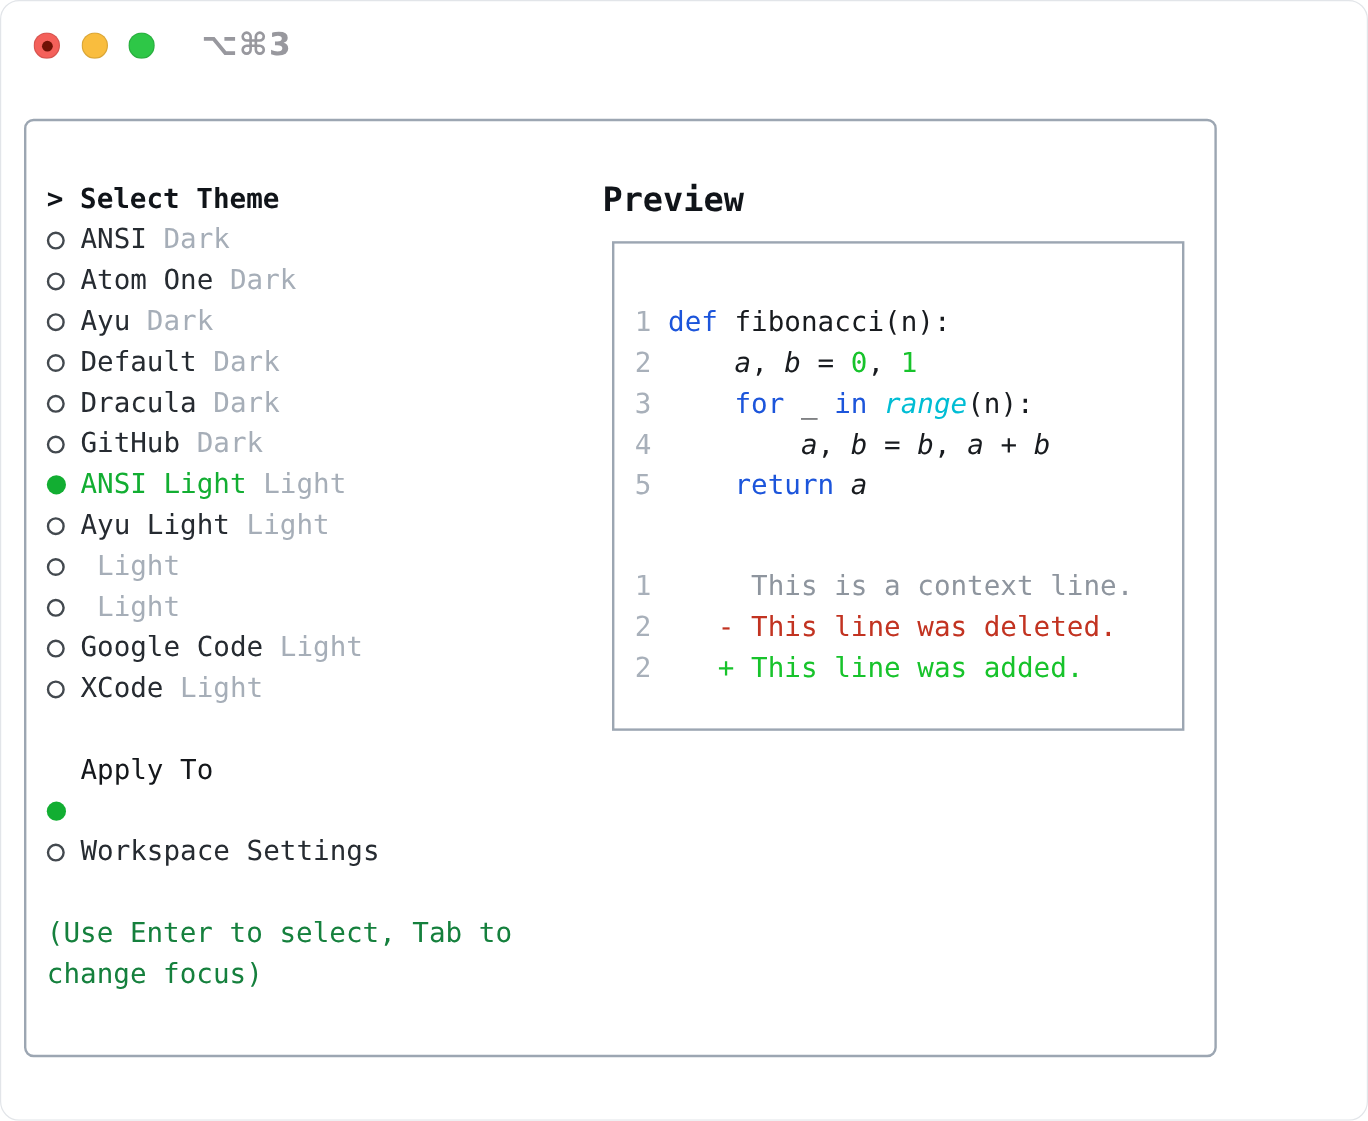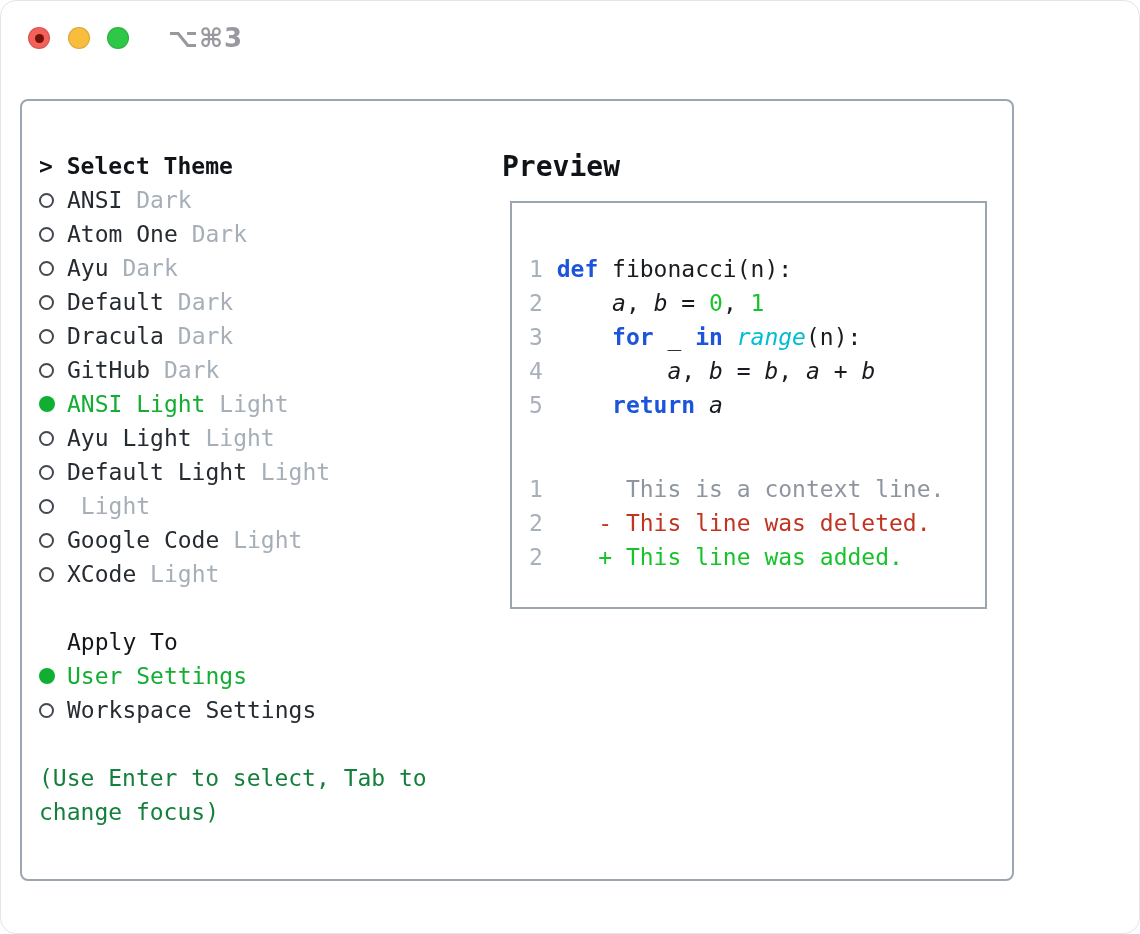--- a/index.html
+++ b/index.html
@@ -54,21 +54,21 @@
   
   .preview-label{position:absolute; left:501px; top:149px; height:34px; line-height:34px; font-size:28px; font-weight:700; color:#101419;}
   .preview-box{
     position:absolute; left:509px; top:200px; width:477px; height:408px;
     border:2px solid var(--border-gray); box-sizing:border-box;
     padding:49px 0 0 17px; overflow:hidden;
   }
   .line{height:34px; line-height:34px; font-size:23px; white-space:pre;}
   .ln{display:inline-block; width:1ch; text-align:right; margin-right:1ch; color:var(--linenum-gray);}
   .diff-block{margin-top:50px;}
-  .seg-kw{color:var(--keyword-blue);font-weight:bold;}
+  .seg-kw{color:var(--keyword-blue);}
   .seg-fn{color:var(--builtin-cyan); font-style:italic;}
   .seg-num{color:var(--literal-green);}
   .seg-var{font-style:italic; color:#181b1f;}
   .seg-pl{color:#181b1f;}
   .seg-ctx{color:var(--context-gray);}
   .seg-del{color:var(--diff-red);}
   .seg-add{color:var(--diff-green);}
 </style>
 </head>
 <body>
@@ -90,32 +90,32 @@
     </div>
 
   <div class="row"><span class="bullet"></span><span class="t-name">ANSI</span><span class="t-variant">Dark</span></div>
       <div class="row"><span class="bullet"></span><span class="t-name">Atom One</span><span class="t-variant">Dark</span></div>
       <div class="row"><span class="bullet"></span><span class="t-name">Ayu</span><span class="t-variant">Dark</span></div>
       <div class="row"><span class="bullet"></span><span class="t-name">Default</span><span class="t-variant">Dark</span></div>
       <div class="row"><span class="bullet"></span><span class="t-name">Dracula</span><span class="t-variant">Dark</span></div>
       <div class="row"><span class="bullet"></span><span class="t-name">GitHub</span><span class="t-variant">Dark</span></div>
       <div class="row"><span class="bullet sel"></span><span class="t-name sel">ANSI Light</span><span class="t-variant">Light</span></div>
       <div class="row"><span class="bullet"></span><span class="t-name">Ayu Light</span><span class="t-variant">Light</span></div>
-      <div class="row"><span class="bullet"></span><span class="t-name">Default Light</span><span class="t-variant">Light</span></div>
+      <div class="row"><span class="bullet"></span><span class="t-variant">Light</span></div>
       <div class="row"><span class="bullet"></span><span class="t-variant">Light</span></div>
       <div class="row"><span class="bullet"></span><span class="t-name">Google Code</span><span class="t-variant">Light</span></div>
       <div class="row"><span class="bullet"></span><span class="t-name">XCode</span><span class="t-variant">Light</span></div>
     </div>
 
   <div class="apply">
     <div class="row">
       <span class="spacer"></span><span class="apply-label">Apply To</span>
     </div>
 
-  <div class="row"><span class="bullet sel"></span><span class="opt-label sel">User Settings</span></div>
+  <div class="row"><span class="bullet sel"></span></div>
       <div class="row"><span class="bullet"></span><span class="opt-label">Workspace Settings</span></div>
     </div>
 
   <div class="hint">(Use Enter to select, Tab to change focus)</div>
 
   <div class="preview-label">Preview</div>
   <div class="preview-box">
     <div id="code-block">
         <div class="line"><span class="ln">1</span><span class="seg-kw">def</span><span class="seg-pl"> fibonacci(n):</span></div>
         <div class="line"><span class="ln">2</span><span class="seg-pl">    </span><span class="seg-var">a</span><span class="seg-pl">, </span><span class="seg-var">b</span><span class="seg-pl"> = </span><span class="seg-num">0</span><span class="seg-pl">, </span><span class="seg-num">1</span></div>

